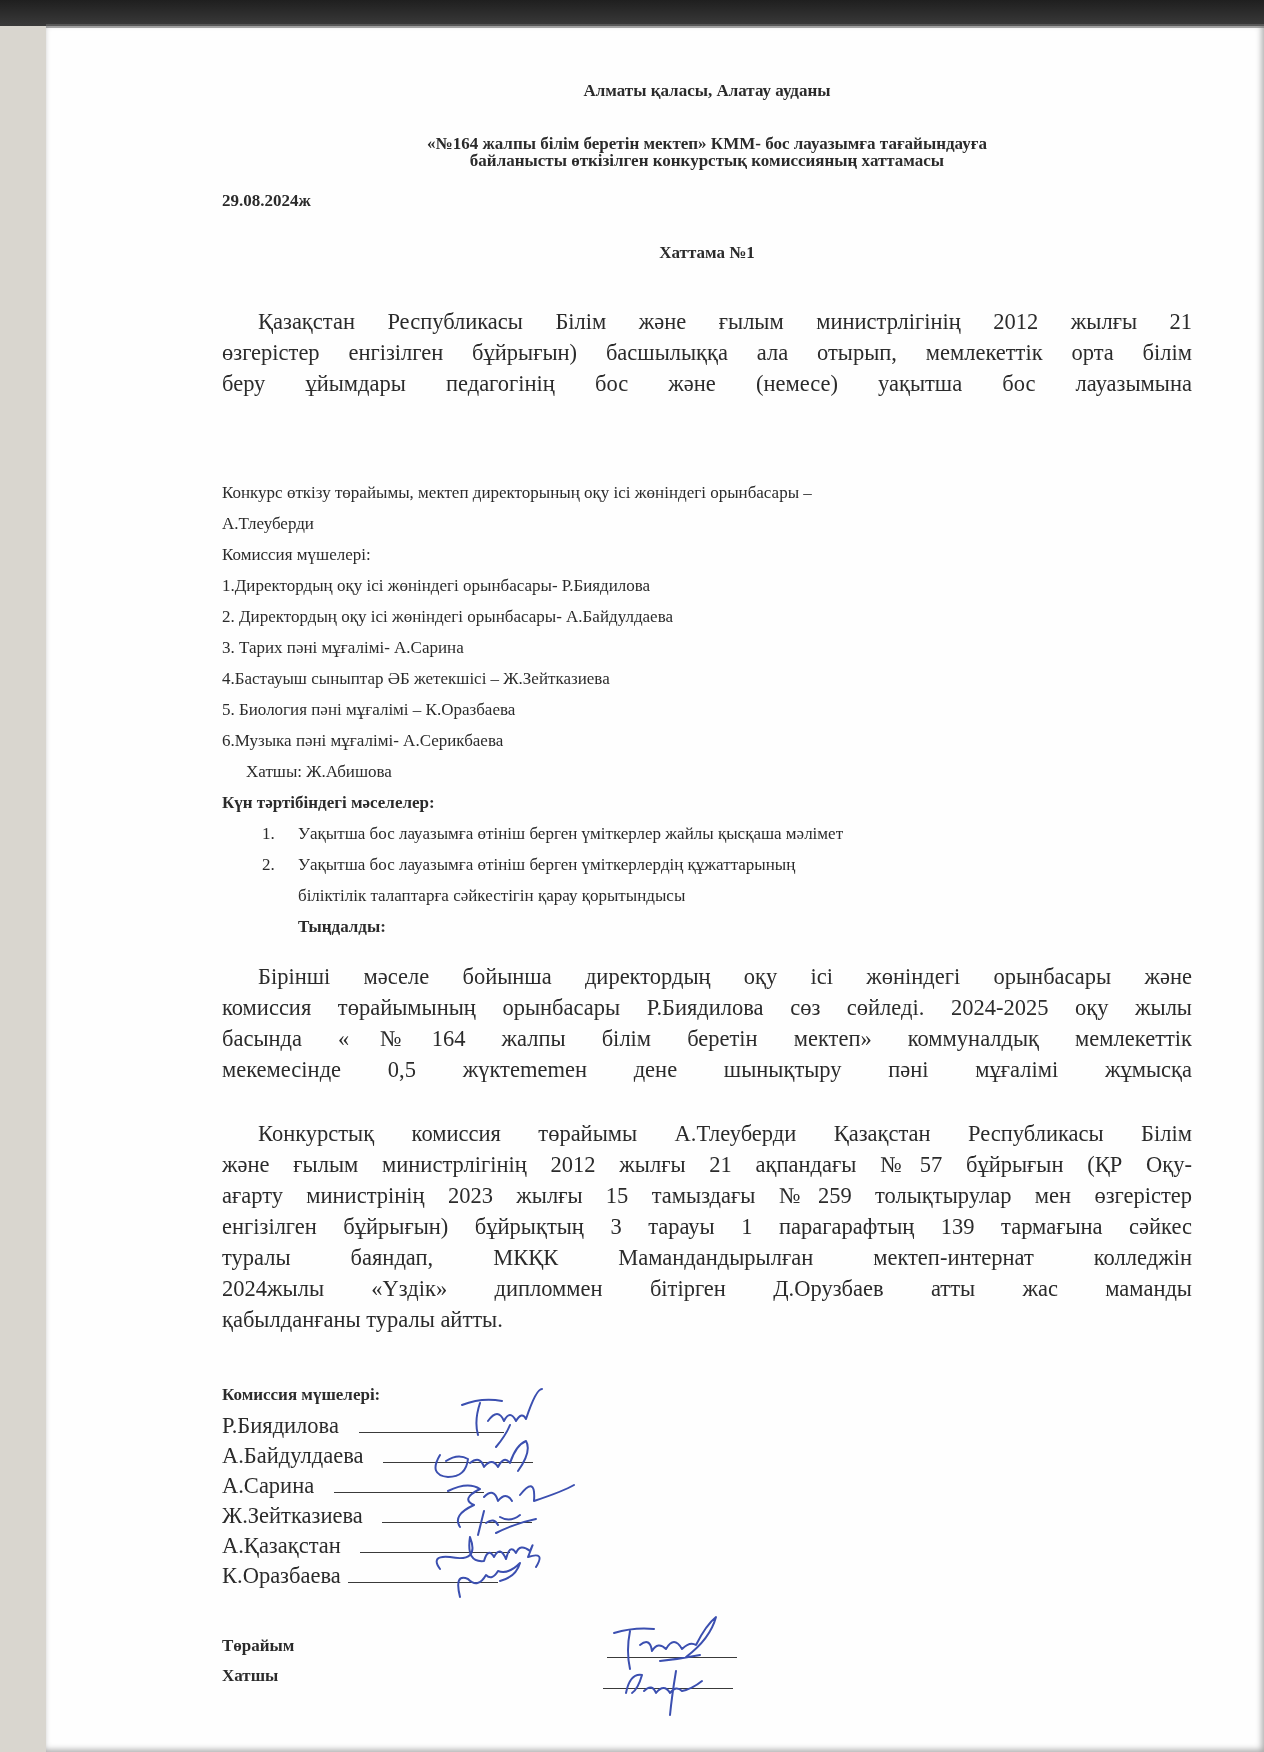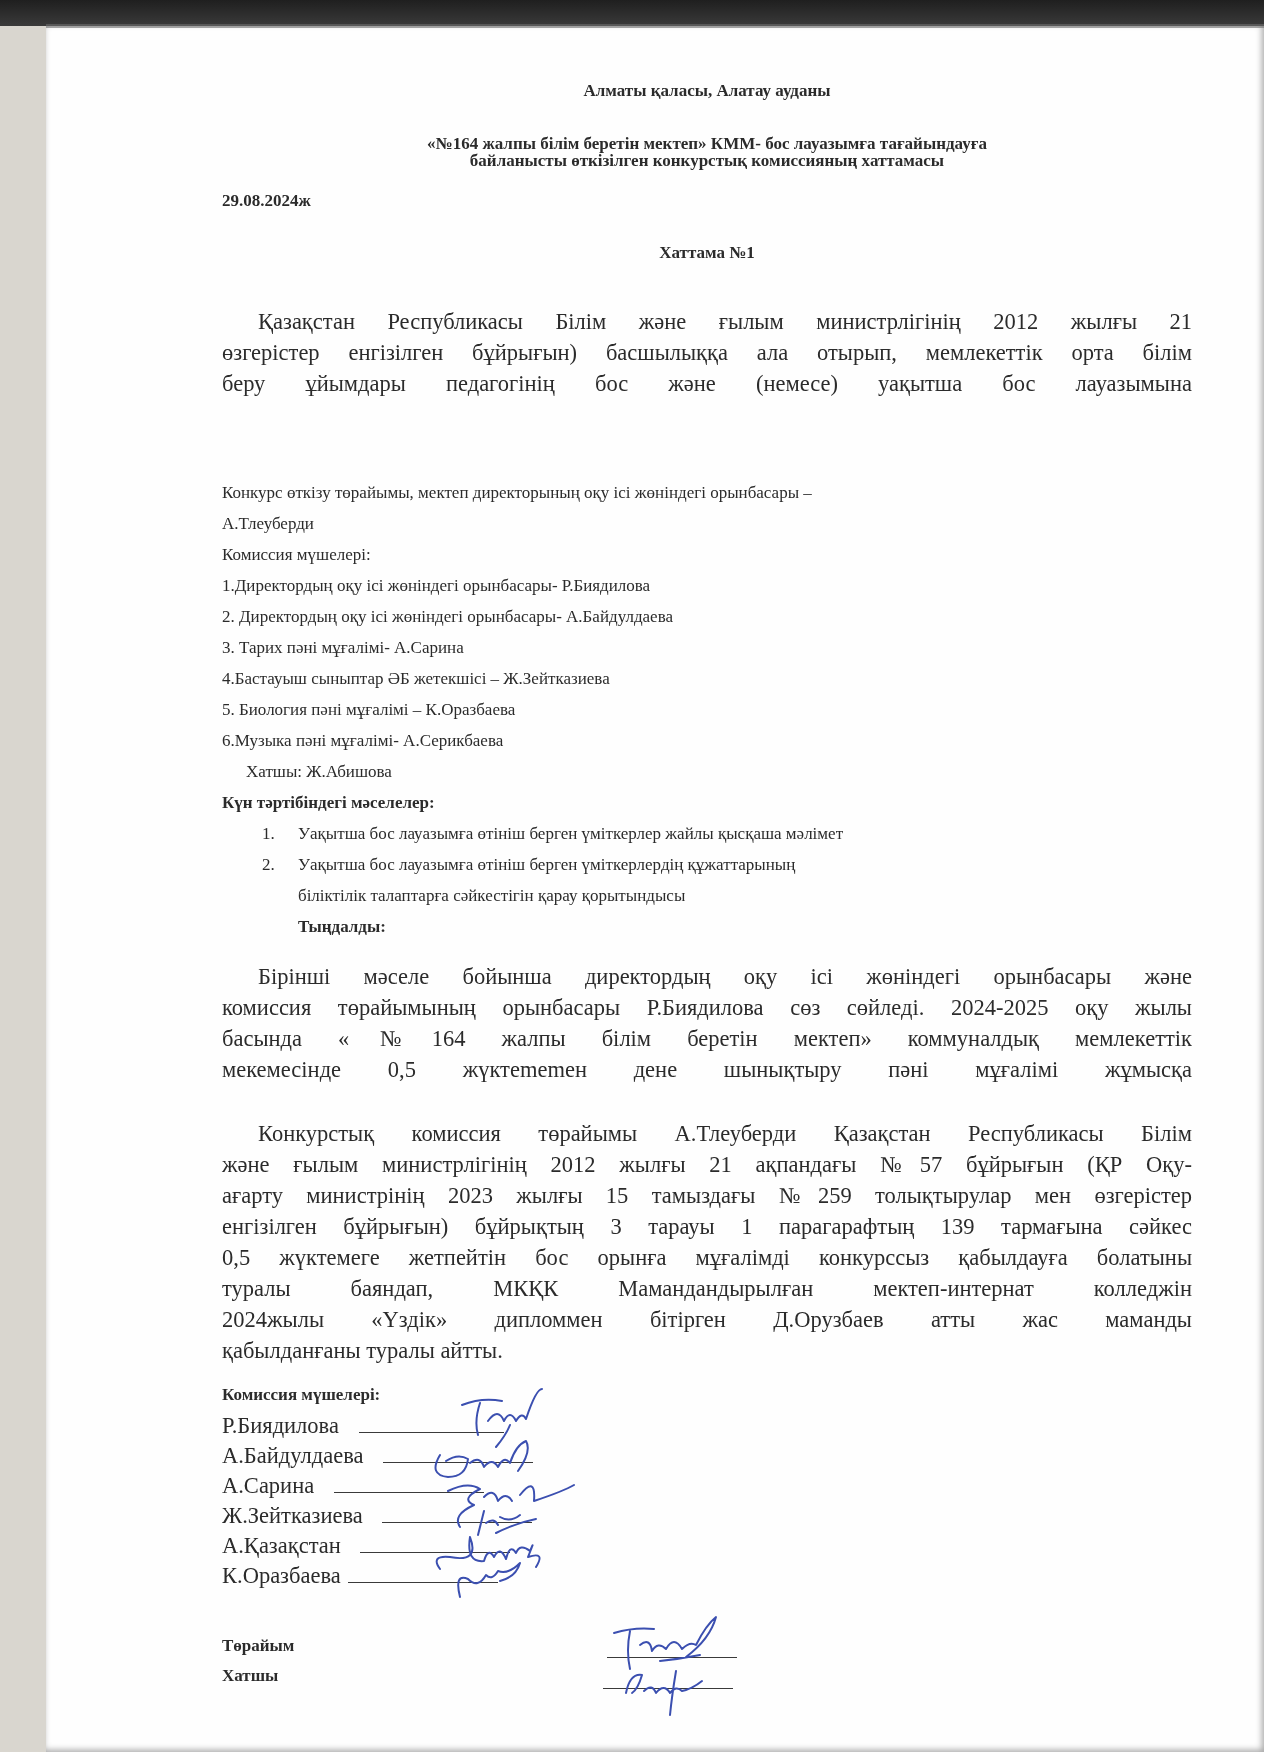--- a/index.html
+++ b/index.html
@@ -79,21 +79,20 @@
   <span class="ln indent">Бірінші мәселе бойынша директордың оқу ісі жөніндегі орынбасары және</span>
   <span class="ln">комиссия төрайымының орынбасары Р.Биядилова сөз сөйледі. 2024-2025 оқу жылы</span>
   <span class="ln">басында «№164 жалпы білім беретін мектеп» коммуналдық мемлекеттік</span>
   <span class="ln">мекемесінде 0,5 жүктememен дене шынықтыру  пәні мұғалімі жұмысқа</span>
 </div>
 <div class="just" style="top:1100px;">
   <span class="ln indent">Конкурстық комиссия төрайымы А.Тлеуберди Қазақстан Республикасы Білім</span>
   <span class="ln">және ғылым министрлігінің 2012 жылғы 21 ақпандағы №57 бұйрығын (ҚР Оқу-</span>
   <span class="ln">ағарту министрінің 2023 жылғы 15 тамыздағы №259 толықтырулар мен өзгерістер</span>
   <span class="ln">енгізілген бұйрығын) бұйрықтың 3 тарауы 1 парагарафтың 139 тармағына сәйкес</span>
-  <span class="ln">0,5 жүктемеге жетпейтін бос орынға  мұғалімді  конкурссыз қабылдауға болатыны</span>
   <span class="ln">туралы  баяндап, МКҚК Мамандандырылған мектеп-интернат колледжін</span>
   <span class="ln">2024жылы «Үздік» дипломмен бітірген Д.Орузбаев атты жас маманды</span>
   <span class="ln last">қабылданғаны туралы айтты.</span>
 </div>
 
 <div class="t b" style="left:222px; top:1380px;">Комиссия мүшелері:</div>
 
 <div class="sig-row" style="top:1411px;">
   <span>Р.Биядилова</span>
   <span class="sig-line" style="width:145px; margin-left:14px;"></span>

